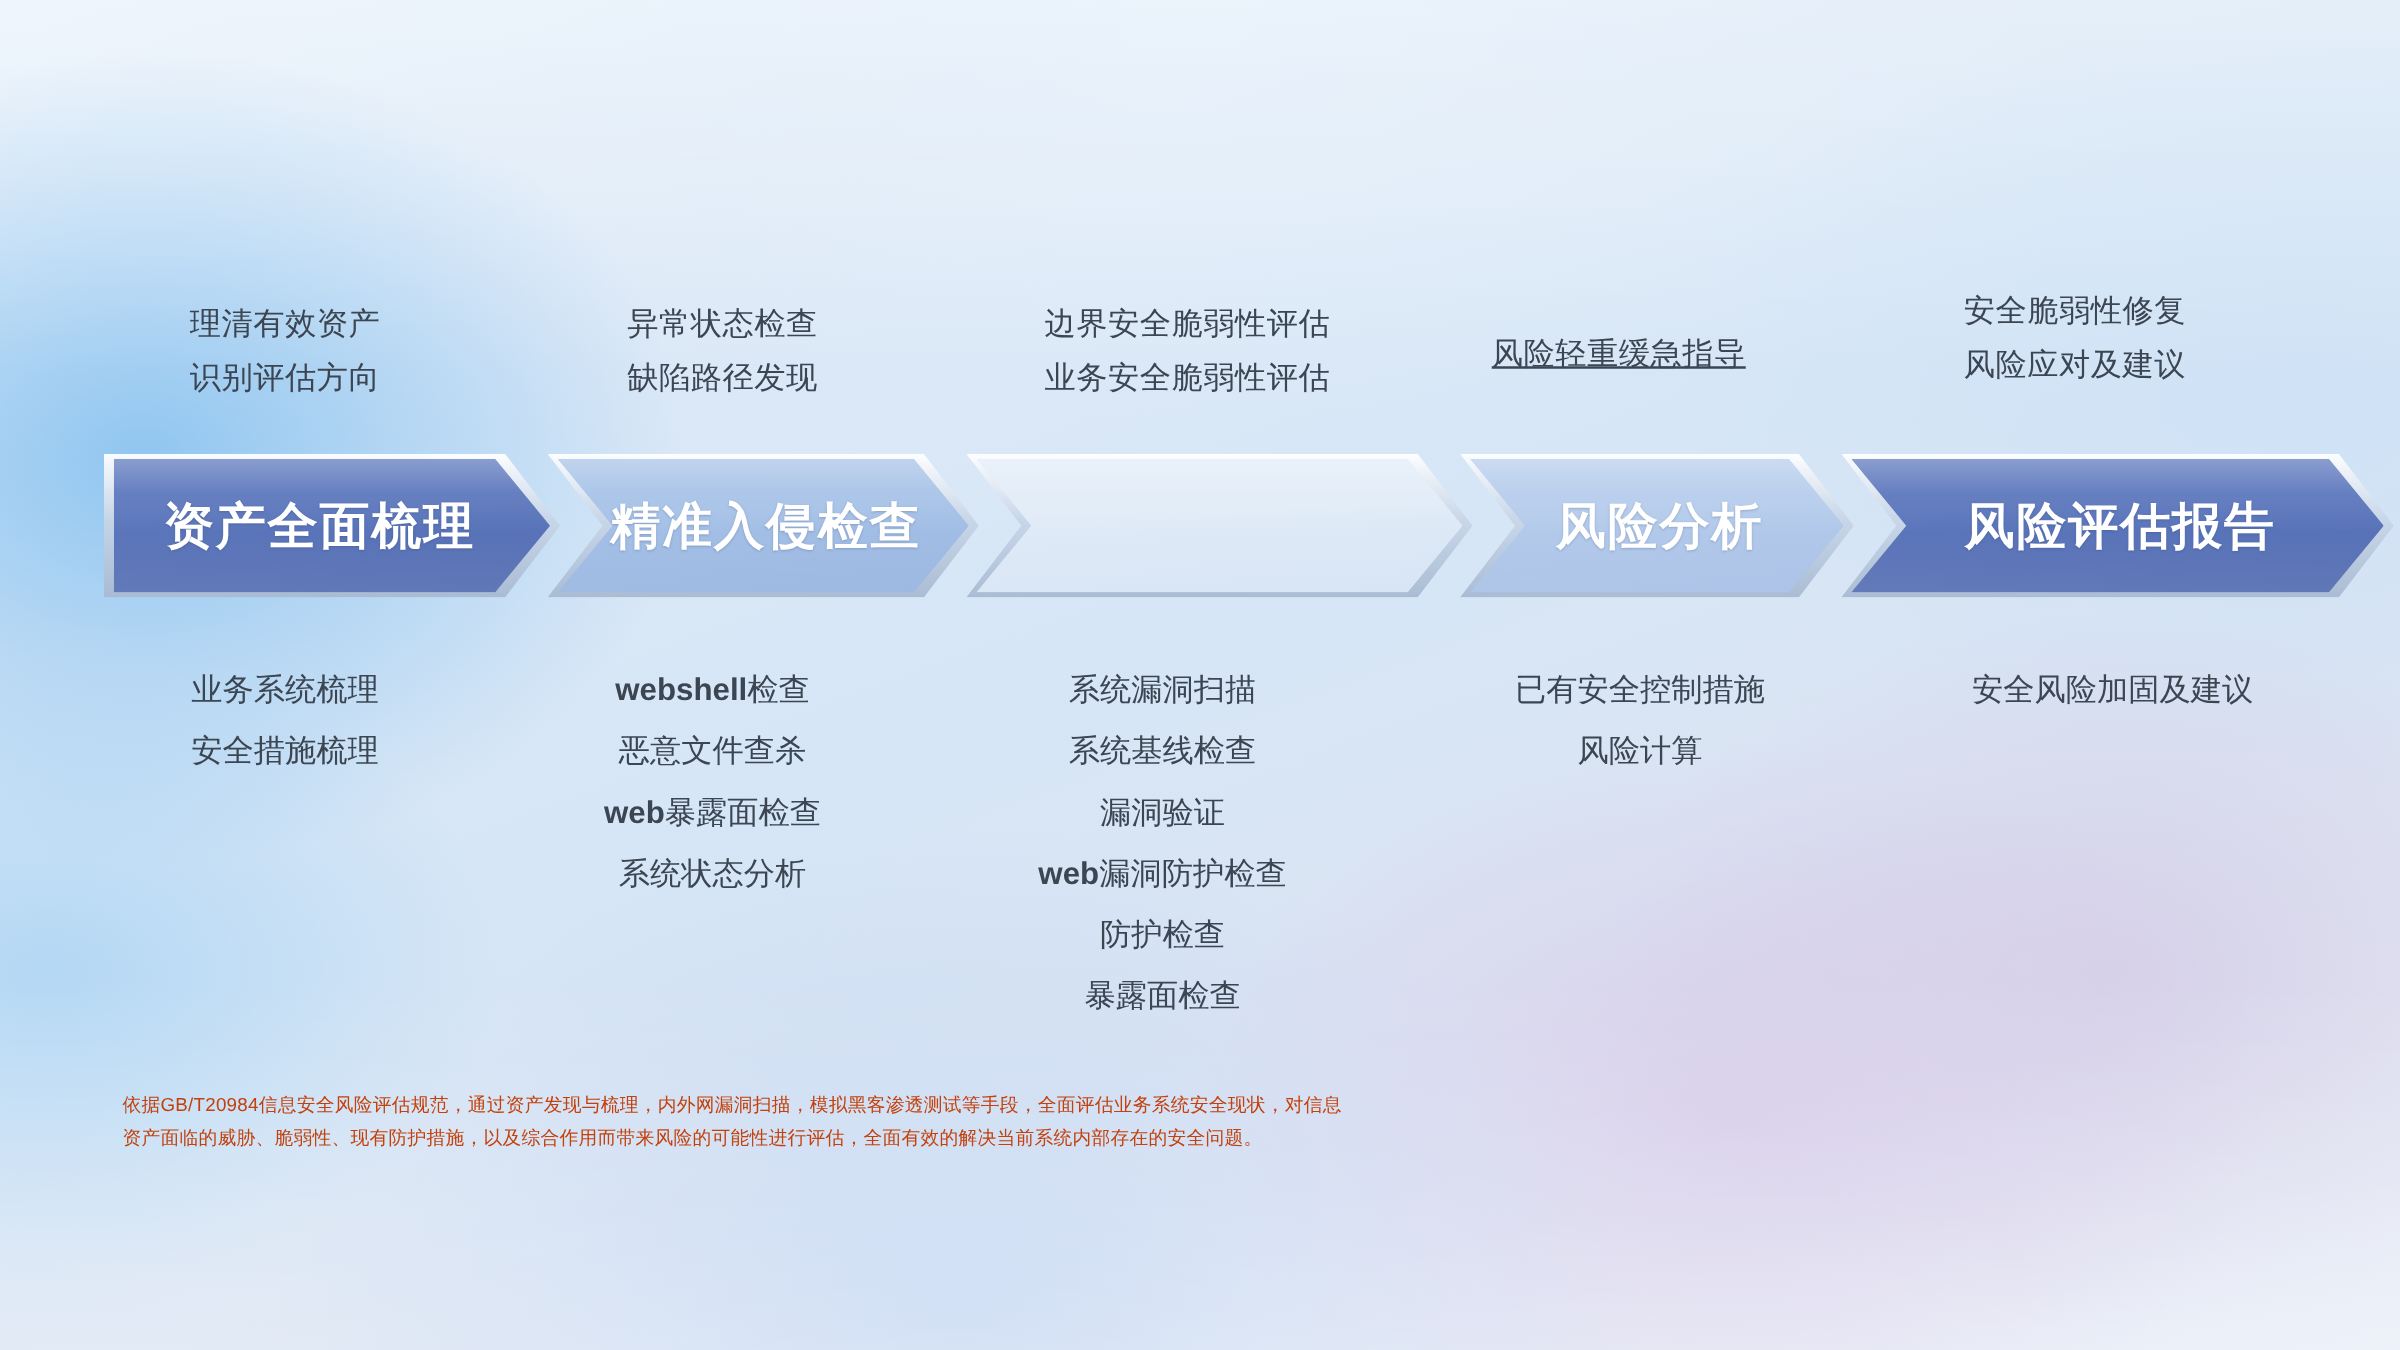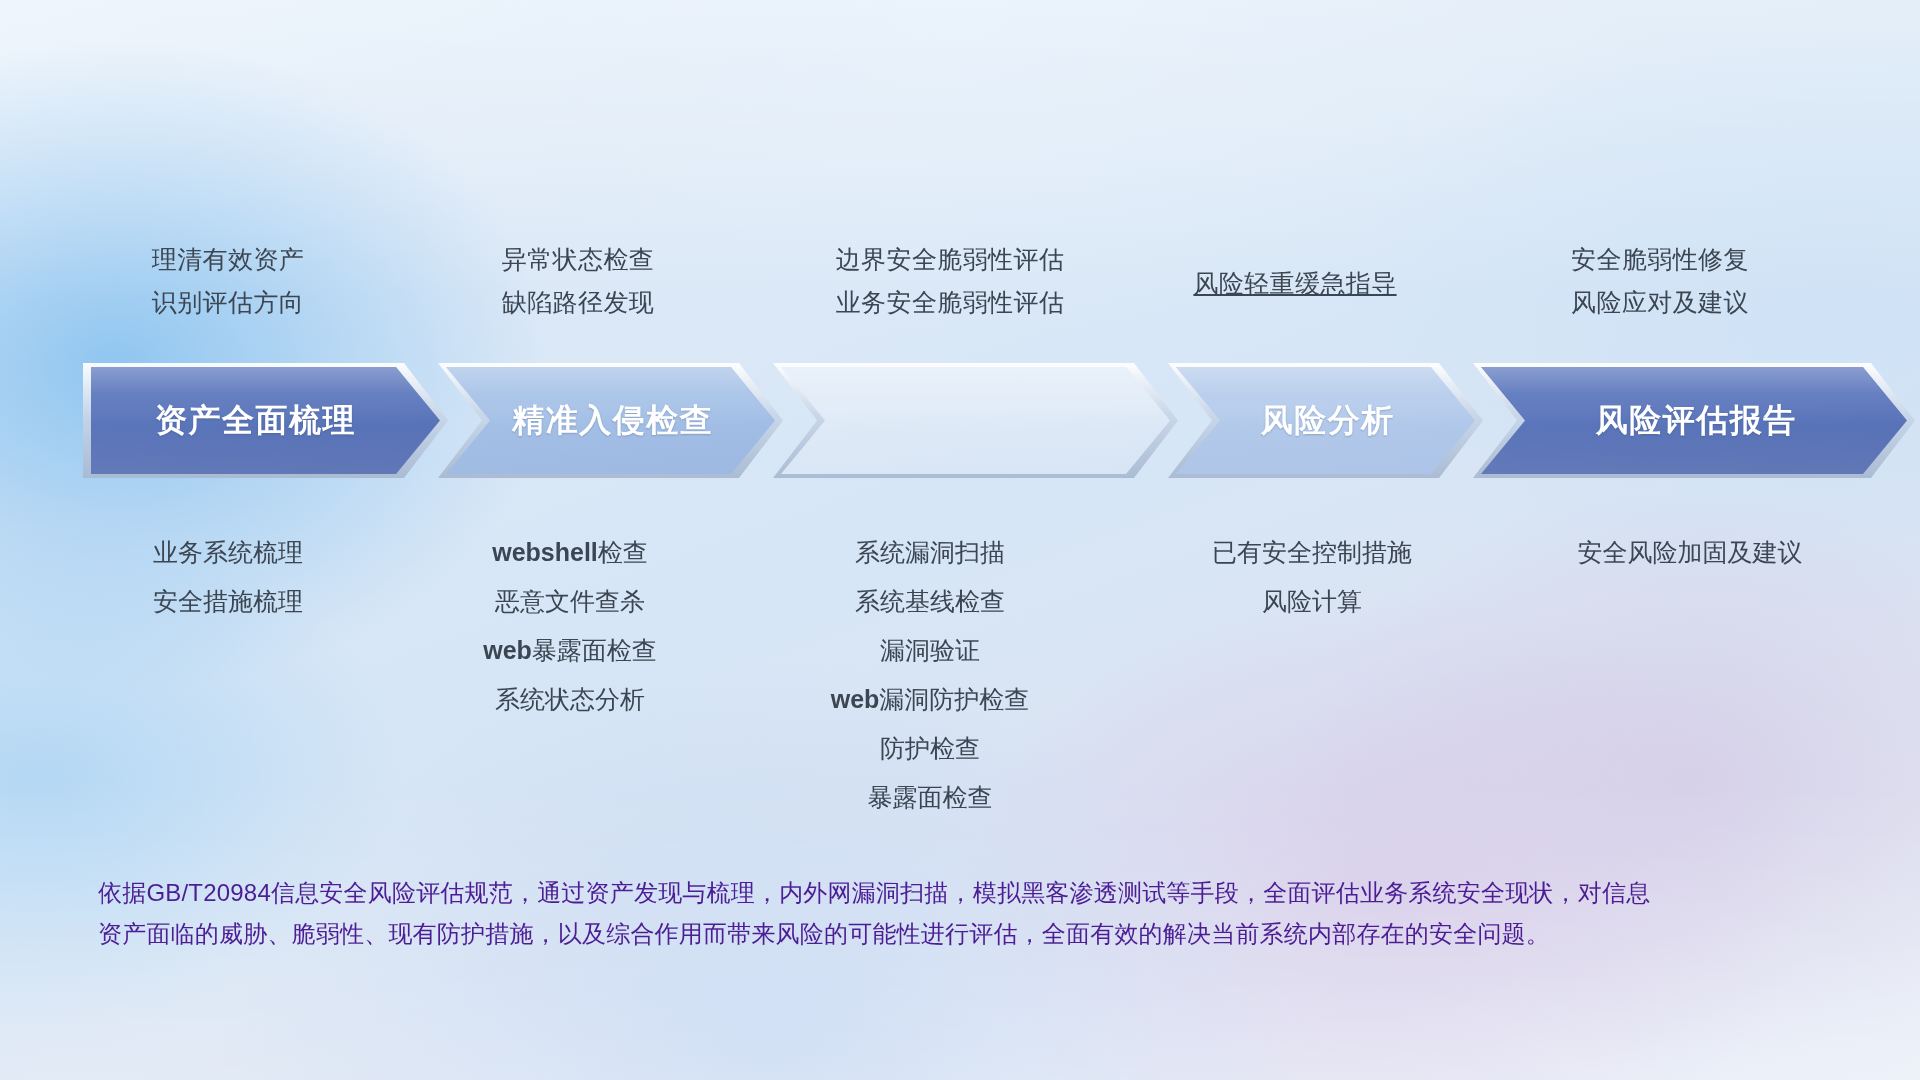--- a/index.html
+++ b/index.html
@@ -76,21 +76,21 @@
     box-sizing: border-box;
   }
   .chev .chev-fill {
     position: absolute;
     inset: 0;
   }
   .chev .chev-label {
     position: relative;
     width: 100%;
     text-align: center;
-    font-size: 32px;
+    font-size: 40px;
     font-weight: bold;
     letter-spacing: 1.5px;
     white-space: nowrap;
   }
   .chev.c1 .chev-label,
   .chev.c2 .chev-label,
   .chev.c4 .chev-label,
   .chev.c5 .chev-label { color: #ffffff; text-shadow: 0 1px 2px rgba(40,60,100,0.25); }
   .chev.c3 .chev-label { color: #4a6bb5; text-shadow: 0 1px 1px rgba(255,255,255,0.55); }
 
@@ -111,22 +111,22 @@
     white-space: nowrap;
   }
   .bcol .lat { font-weight: bold; letter-spacing: 0px; }
 
   
   .footer {
     position: absolute;
     left: 98px;
     top: 872px;
     width: 1560px;
-    color: #4c1d95;
-    font-size: 24px;
+    color: #c2410c;
+    font-size: 15px;
     line-height: 1.72;
     letter-spacing: 0.2px;
   }
   .footer div { white-space: nowrap; }
 </style>
 </head>
 <body>
 
 <div id="bg">
   <div id="bg-veil"></div>
@@ -143,21 +143,21 @@
         <div>异常状态检查</div>
         <div>缺陷路径发现</div>
       </div>
       <div class="cap-col" style="left: 700px; width: 500px; top: 238px;">
         <div>边界安全脆弱性评估</div>
         <div>业务安全脆弱性评估</div>
       </div>
       <div class="cap-col" style="left: 1045px; width: 500px; top: 262px; text-decoration: underline;">
         <div>风险轻重缓急指导</div>
       </div>
-      <div class="cap-col" style="left: 1410px; width: 500px; top: 238px;">
+      <div class="cap-col" style="left: 1410px; width: 500px; top: 228px;">
         <div>安全脆弱性修复</div>
         <div>风险应对及建议</div>
       </div>
     </div>
 
   <div class="band" id="band">
       <div class="chev" style="left: -5px; width: 365px; top: -4px; height: 115px; clip-path: polygon(0px 0px, calc(100% - 44px) 0px, 100% 50%, calc(100% - 44px) 100%, 0px 100%); background: linear-gradient(rgba(255, 255, 255, 0.95) 0%, rgba(200, 214, 232, 0.95) 45%, rgba(168, 186, 210, 0.95) 100%);"></div>
       <div class="chev c1" style="left: 3px; width: 349px; clip-path: polygon(0px 0px, calc(100% - 44px) 0px, 100% 50%, calc(100% - 44px) 100%, 0px 100%); background: linear-gradient(178deg, rgb(93, 120, 189) 0%, rgb(93, 120, 189) 38%, rgb(79, 104, 174) 100%);">
         <div class="chev-fill" style="background: linear-gradient(rgba(255, 255, 255, 0.28) 0%, rgba(255, 255, 255, 0.05) 26%, rgba(255, 255, 255, 0) 55%, rgba(255, 255, 255, 0.1) 100%);"></div>
         <div class="chev-label" style="padding-left: 0px; padding-right: 19.8px;">资产全面梳理</div>

